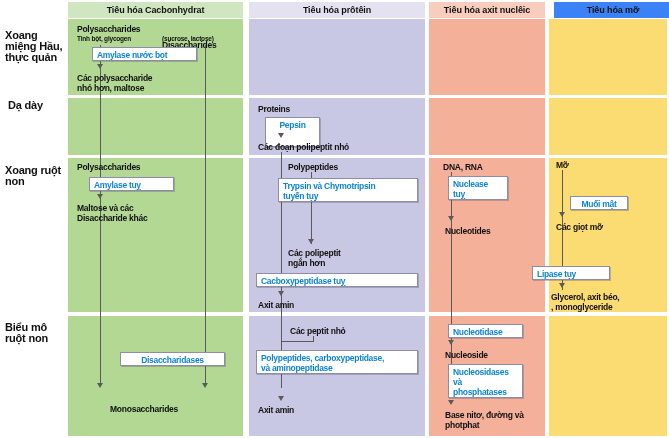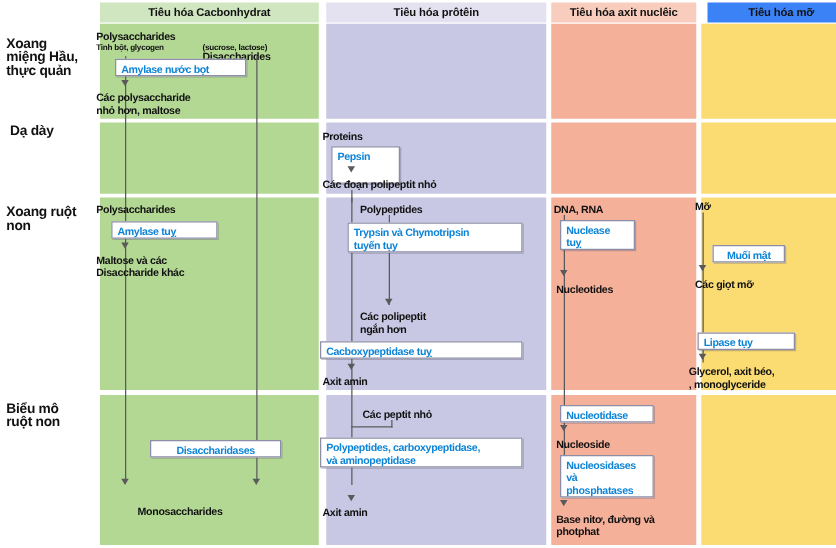--- a/index.html
+++ b/index.html
@@ -3,21 +3,21 @@
 <meta charset="utf-8">
 <style>
   html,body{margin:0;padding:0;background:#ffffff;}
   body{
     width:669px;height:438px;position:relative;overflow:hidden;
     font-family:"Liberation Sans","DejaVu Sans",sans-serif;
     -webkit-font-smoothing:none;
   }
   .board{position:absolute;left:0;top:0;width:669px;height:438px;}
   
-  .cell{position:absolute;box-sizing:border-box;margin-left:12px;}
+  .cell{position:absolute;box-sizing:border-box;}
   
   .hdr{
     display:flex;align-items:center;justify-content:center;
     font-size:9px;font-weight:bold;color:#111;letter-spacing:-0.1px;
     text-align:center;
   }
   
   .rowlabel{
     position:absolute;font-size:11px;font-weight:bold;color:#111;
     line-height:11px;letter-spacing:-0.2px;
@@ -116,21 +116,21 @@
   <div class="head" style="left:97px;top:194px;"></div>
   <div class="txt" style="left:77px;top:203px;">Maltose và các
 Disaccharide khác</div>
 
   <div class="enz" style="left:100px;top:352px;width:105px;height:14px;text-align:center;margin-left:20px;">Disaccharidases</div>
   <div class="head" style="left:97px;top:383px;"></div>
   <div class="head" style="left:202px;top:383px;"></div>
   <div class="txt" style="left:110px;top:404px;">Monosaccharides</div>
 
   <div class="txt" style="left:258px;top:104px;">Proteins</div>
-  <div class="enz" style="left:265px;top:117px;width:55px;height:30px;text-align:left;">Pepsin</div>
+  <div class="enz" style="left:265px;top:117px;width:55px;height:30px;text-align:center;">Pepsin</div>
   <div class="head" style="left:278px;top:133px;"></div>
   <div class="txt" style="left:258px;top:142px;">Các đoạn polipeptit nhỏ</div>
 
   <div class="vline" style="left:281px;top:152px;height:10px;"></div>
   <div class="vline" style="left:281px;top:158px;height:230px;"></div>
 
   <div class="txt" style="left:288px;top:162px;">Polypeptides</div>
 
   <div class="vline" style="left:311px;top:172px;height:72px;"></div>
   <div class="enz" style="left:278px;top:178px;width:140px;height:24px;">Trypsin và Chymotripsin
@@ -166,18 +166,18 @@
 phosphatases</div>
   <div class="head" style="left:448px;top:400px;"></div>
   <div class="txt" style="left:445px;top:410px;">Base nitơ, đường và
 photphat</div>
 
   <div class="txt" style="left:556px;top:160px;">Mỡ</div>
   <div class="vline" style="left:562px;top:170px;height:120px;"></div>
   <div class="enz" style="left:570px;top:196px;width:58px;height:14px;text-align:center;">Muối mật</div>
   <div class="head" style="left:559px;top:212px;"></div>
   <div class="txt" style="left:556px;top:222px;">Các giọt mỡ</div>
-  <div class="enz" style="left:558px;top:266px;width:78px;height:14px;">Lipase tụy</div>
+  <div class="enz" style="left:532px;top:266px;width:78px;height:14px;">Lipase tụy</div>
   <div class="head" style="left:559px;top:283px;"></div>
   <div class="txt" style="left:551px;top:292px;">Glycerol, axit béo,
 , monoglyceride</div>
 
 </div>
 
 </body></html>

